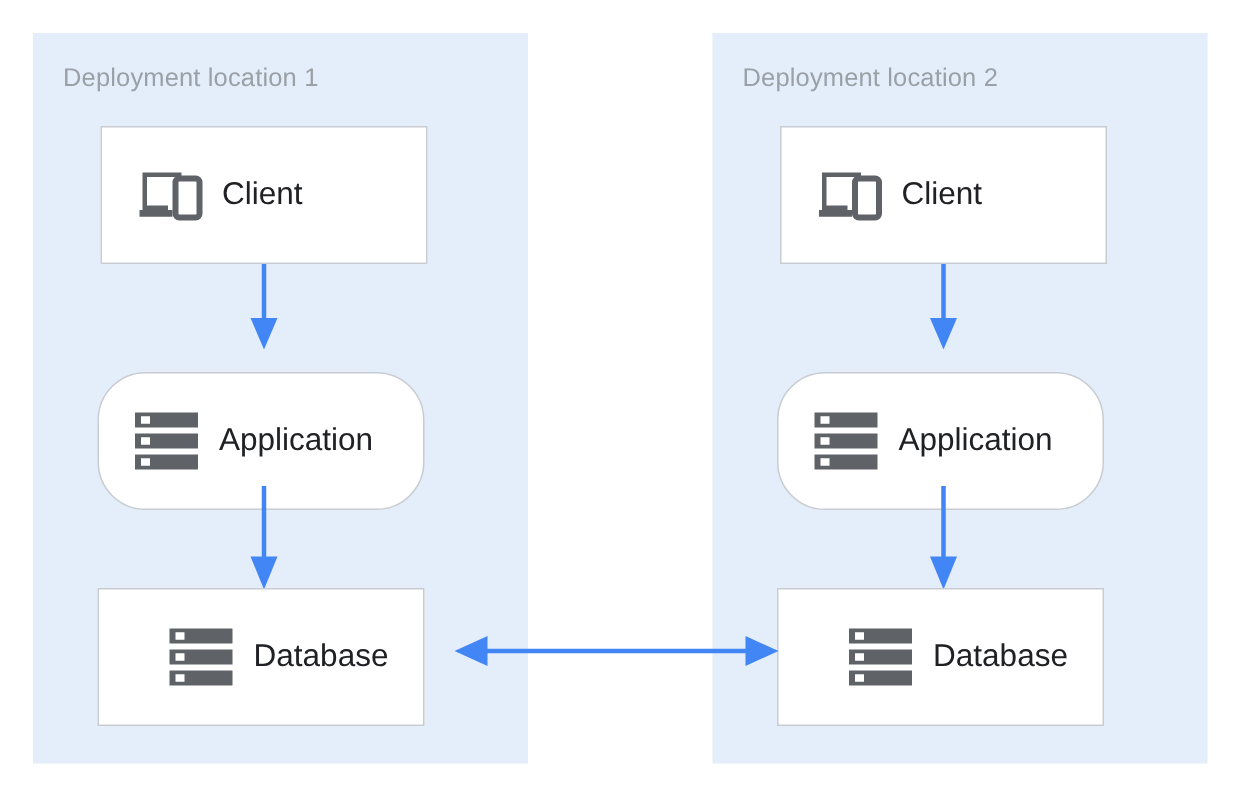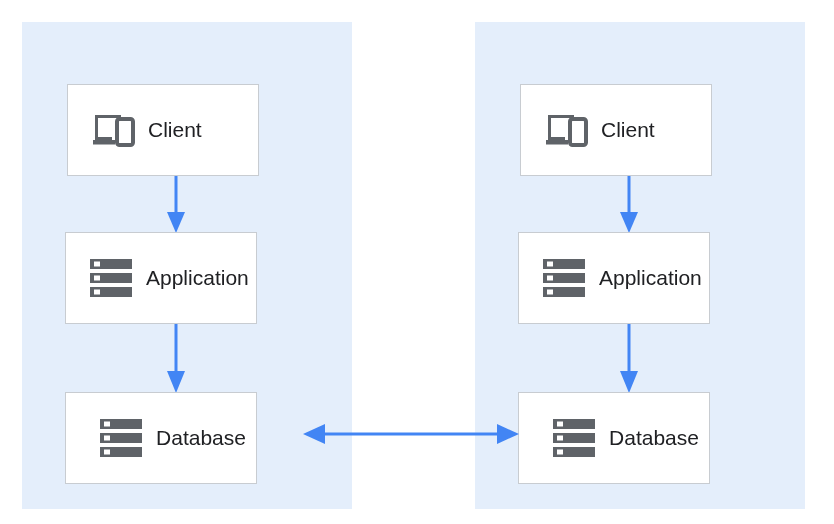--- a/index.html
+++ b/index.html
@@ -41,60 +41,61 @@
   }
 
   
   .node {
     position: absolute;
     box-sizing: border-box;
     background: #ffffff;
     border: 1px solid #c8ccd1;
     display: flex;
     align-items: center;
-    width: 192px;
+    width: 218px;
     height: 92px;
   }
   .node .icon-wrap {
     width: 62px;
     margin-left: 14px;
     display: flex;
     align-items: center;
     justify-content: center;
     flex: 0 0 auto;
   }
   .node .node-label {
     font-size: 21px;
     color: #202124;
     white-space: nowrap;
     margin-left: 4px;
   }
 
   
   .node.client { left: 45px;  top: 62px;  }
-  .node.app    { left: 43px;  top: 210px; }
+  .node.app    { left: 43px;  top: 226px; border-radius: 32px; }
   .node.db     { left: 43px;  top: 370px; justify-content: center; }
 
   
   .arrow-v {
     position: absolute;
     width: 24px;
   }
   .arrow-h {
     position: absolute;
   }
 
   svg { display: block; overflow: visible; }
 </style>
 </head>
 <body>
 
 <div id="canvas">
 
   <div id="zone-1" class="zone">
+    <div class="zone-title">Deployment location 1</div>
 
     <div class="node client">
       <span class="icon-wrap">
         <svg width="44" height="38" viewBox="0 0 44 38" aria-hidden="true">
           <path d="M4 4 h26 v3 H7 v19 h14 v3 H4 Z" fill="#5f6368"></path>
           <rect x="2" y="29" width="22" height="4.5" fill="#5f6368"></rect>
           <rect x="26" y="8" width="16" height="26" rx="2.5" fill="none" stroke="#5f6368" stroke-width="4"></rect>
         </svg>
       </span>
       <span class="node-label">Client</span>
@@ -137,20 +138,21 @@
           <rect x="5" y="18.5" width="6" height="5" fill="#ffffff"></rect>
           <rect x="1" y="30" width="42" height="10" fill="#5f6368"></rect>
           <rect x="5" y="32.5" width="6" height="5" fill="#ffffff"></rect>
         </svg>
       </span>
       <span class="node-label">Database</span>
     </div>
   </div>
 
   <div id="zone-2" class="zone">
+    <div class="zone-title">Deployment location 2</div>
 
     <div class="node client">
       <span class="icon-wrap">
         <svg width="44" height="38" viewBox="0 0 44 38" aria-hidden="true">
           <path d="M4 4 h26 v3 H7 v19 h14 v3 H4 Z" fill="#5f6368"></path>
           <rect x="2" y="29" width="22" height="4.5" fill="#5f6368"></rect>
           <rect x="26" y="8" width="16" height="26" rx="2.5" fill="none" stroke="#5f6368" stroke-width="4"></rect>
         </svg>
       </span>
       <span class="node-label">Client</span>

